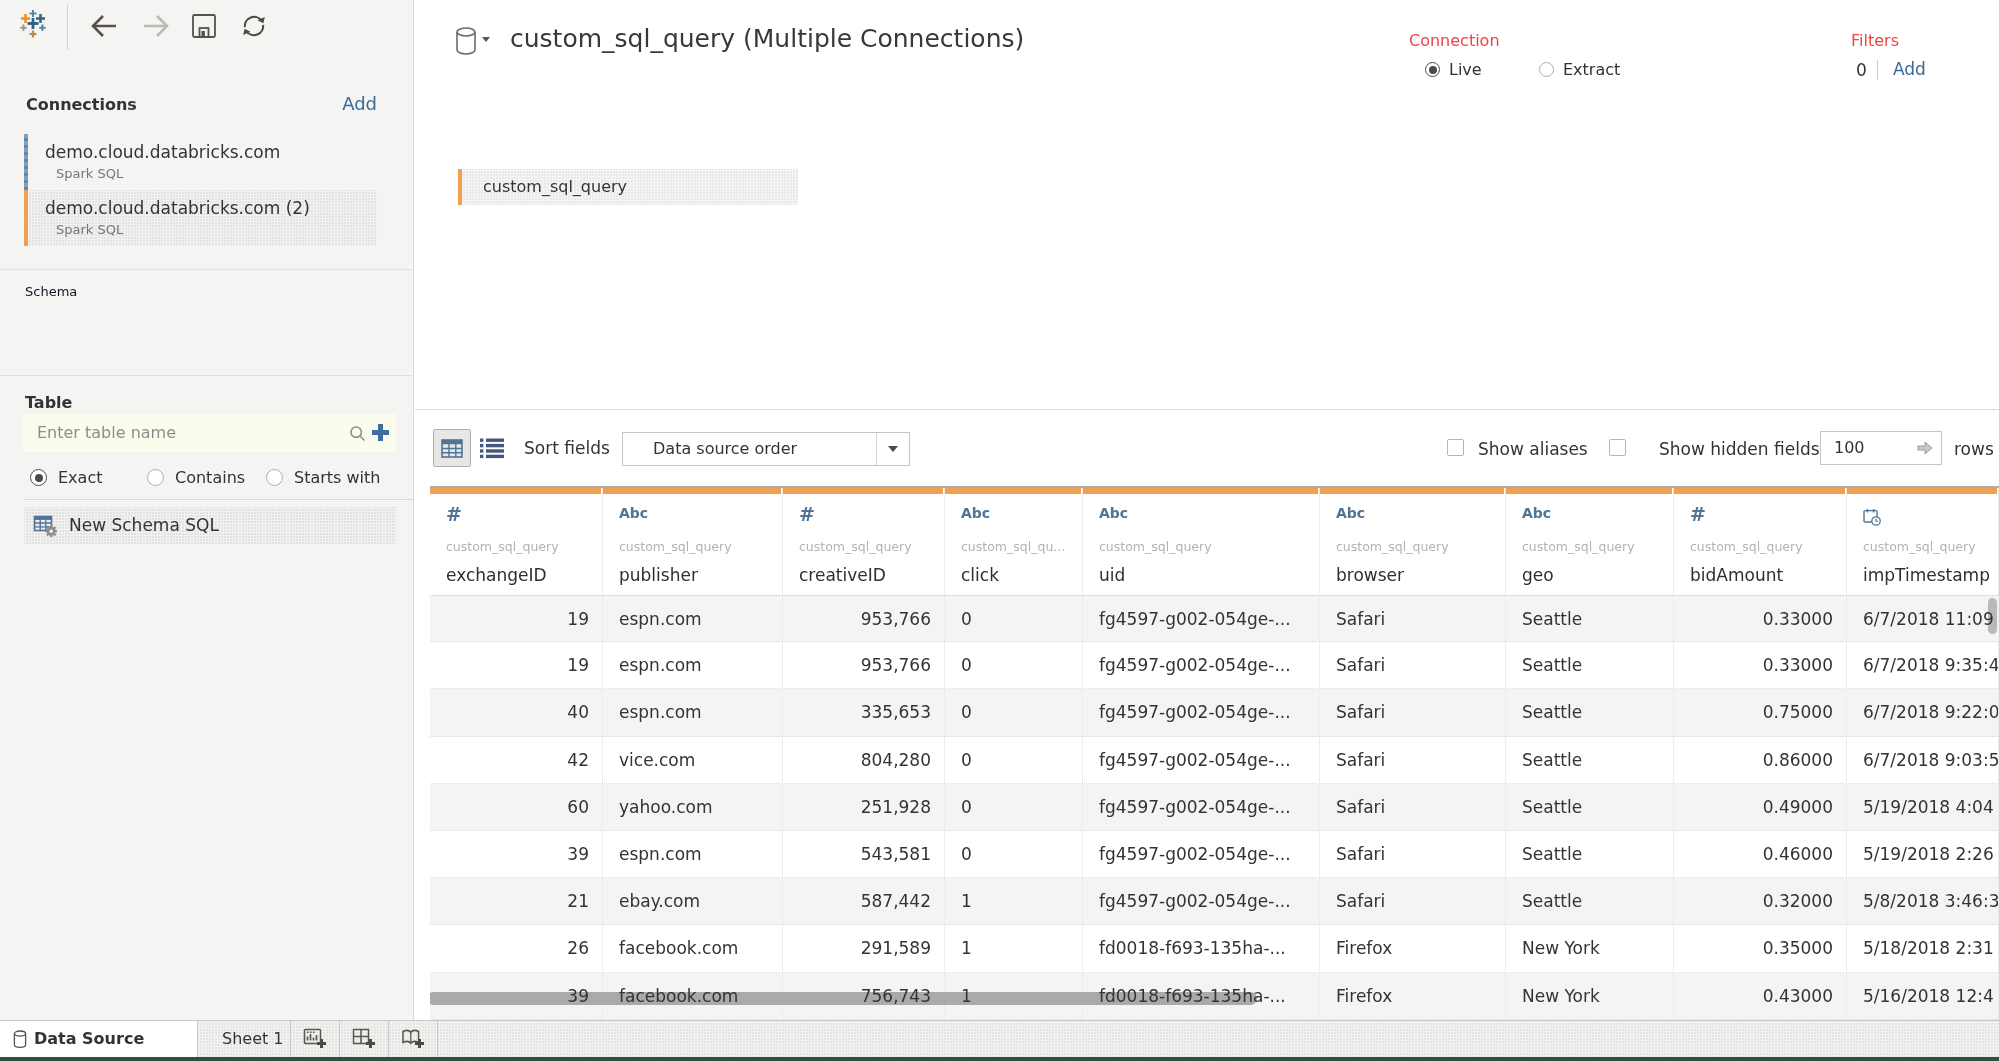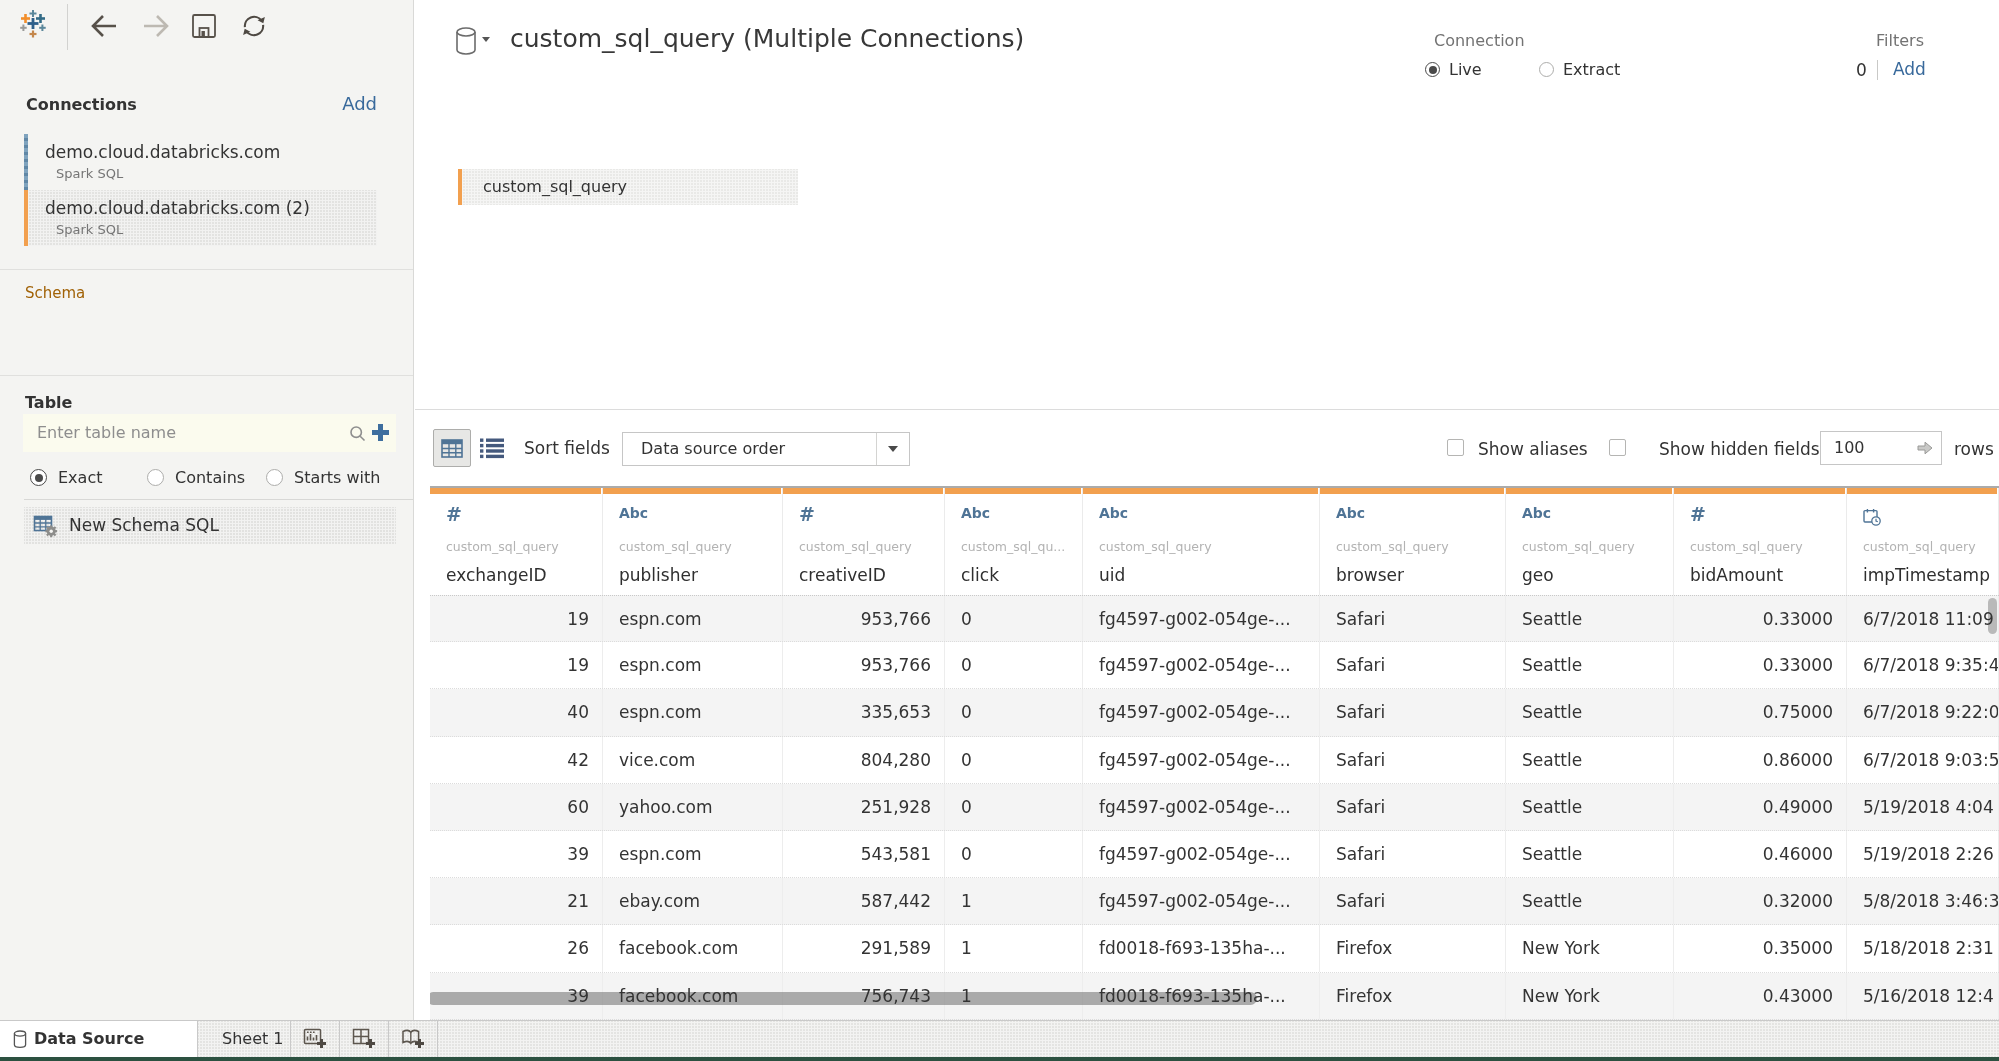--- a/index.html
+++ b/index.html
@@ -21,21 +21,21 @@
   .conn-item { position:absolute; left:24px; width:353px; height:56px;text-decoration:underline; }
   .conn-stripe { position:absolute; left:0; top:0; width:4px; height:100%; }
   .conn-stripe.blue { background:repeating-linear-gradient(to bottom,#7FA3BE 0 4px,#6087A6 4px 7px); }
   .conn-stripe.orange { background:#F2A04F; }
   .conn-item.selected { background-color:#E3E3E1; }
   .conn-name { position:absolute; left:21px; top:8px; font-size:17px; color:#333; white-space:nowrap; }
   .conn-sub  { position:absolute; left:32px; top:32px; font-size:13px; color:#757575; white-space:nowrap; }
 
   .sb-divider { position:absolute; left:0; width:413px; height:1px; background:#E0E0DE; }
 
-  .schema-label { position:absolute; left:25px; top:284px; font-size:15px; color:#a16207; }
+  .schema-label { position:absolute; left:25px; top:284px; font-size:13px; color:#0f172a; }
   .schema-select { position:absolute; left:24px; top:324px; width:352px; height:34px; background:#fff; border:1px solid #756F64; }
   .schema-value { position:absolute; left:13px; top:0; line-height:32px; font-size:16px; color:#333; }
   .schema-sep { position:absolute; right:31px; top:0; width:1px; height:32px; background:#C9C9C7; }
   .caret-down { width:0; height:0; border-left:5px solid transparent; border-right:5px solid transparent; border-top:6px solid #4A4A4A; }
   .schema-caret { position:absolute; right:10px; top:13px; }
 
   .table-label { position:absolute; left:25px; top:393px; font-size:16px; font-weight:bold; color:#333; }
   .table-search { position:absolute; left:23px; top:414px; width:373px; height:38px; background:#FBFBEE; }
   .table-search .placeholder { position:absolute; left:14px; top:0; line-height:38px; font-size:16px; color:#8E8E8E; }
   .search-mag { position:absolute; right:30px; top:11px; }
@@ -58,21 +58,21 @@
   .dots { background-image:radial-gradient(rgba(255,255,255,0.55) 1px, transparent 1.2px); background-size:3px 3px; }
 
   
   .canvas { position:absolute; left:415px; top:0; width:1647px; height:409px; background:#fff; }
   .title-row { position:absolute; left:40px; top:24px; height:36px; }
   .db-icon { position:absolute; left:0; top:2px; }
   .title-caret { position:absolute; left:27px; top:13px; width:0; height:0; border-left:4.5px solid transparent; border-right:4.5px solid transparent; border-top:5.5px solid #555; }
   .ds-title { position:absolute; left:55px; top:0; font-size:25px; color:#383838; white-space:nowrap; }
 
   .conn-block { position:absolute; left:994px; top:31px; }
-  .block-label { font-size:16px; color:#737373;margin-left:25px; }
+  .block-label { font-size:16px; color:#ef4444; }
   .conn-radios { position:absolute; left:0; top:28px; white-space:nowrap; }
   .conn-radio-opt { position:absolute; top:0; white-space:nowrap; }
   .conn-radio-opt .radio { margin-right:9px; width:15px; height:15px; }
   .conn-radio-opt:nth-child(1) { left:16px; } .conn-radio-opt:nth-child(2) { left:130px; }
 
   .filters-block { position:absolute; left:1436px; top:31px; }
   .filters-count { position:absolute; left:5px; top:29px; font-size:17px; color:#333; }
   .filters-sep { position:absolute; left:26px; top:29px; width:1px; height:20px; background:#C9C9C7; }
   .filters-add { position:absolute; left:42px; top:28px; font-size:17px; color:#38699B; cursor:pointer; }
 
@@ -81,21 +81,21 @@
   .chip-label { position:absolute; left:25px; top:0; line-height:36px; font-size:16px; color:#333; }
 
   .splitter { position:absolute; left:415px; top:409px; width:1584px; height:1px; background:#DCDCDC; }
 
   
   .grid-toolbar { position:absolute; left:415px; top:410px; width:1584px; height:76px; background:#fff; }
   .gt-gridbtn { position:absolute; left:18px; top:19px; width:38px; height:38px; background:#E7E7E5; border:1px solid #ADADAB; border-radius:2px; display:flex; align-items:center; justify-content:center; }
   .gt-listbtn { position:absolute; left:62px; top:25px; width:30px; height:26px; display:flex; align-items:center; justify-content:center; }
   .gt-sort-label { position:absolute; left:109px; top:28px; font-size:17px; color:#333; }
   .gt-dd { position:absolute; left:207px; top:22px; width:288px; height:34px; background:#fff; border:1px solid #C6C6C6; }
-  .gt-dd-value { position:absolute; left:18px; top:0; line-height:32px; font-size:16px; color:#333; }
+  .gt-dd-value { position:absolute; left:30px; top:0; line-height:32px; font-size:16px; color:#333; }
   .gt-dd-sep { position:absolute; right:32px; top:0; width:1px; height:32px; background:#D4D4D2; }
   .gt-dd-caret { position:absolute; right:11px; top:13px; }
   .checkbox { display:inline-block; width:17px; height:17px; background:#fff; border:1px solid #B5B5B3; border-radius:2px; vertical-align:middle; }
   .gt-cb1 { position:absolute; left:1032px; top:29px; }
   .gt-cb1-label { position:absolute; left:1063px; top:29px; font-size:17px; color:#333; }
   .gt-cb2 { position:absolute; left:1194px; top:29px; }
   .gt-cb2-label { position:absolute; left:1224px; top:29px; font-size:17px; color:#333;margin-left:20px; }
   .gt-num { position:absolute; left:1405px; top:21px; width:122px; height:34px; background:#fff; border:1px solid #C6C6C6;padding-left:28px; }
   .gt-num-value { position:absolute; left:13px; top:0; line-height:32px; font-size:16px; color:#333; }
   .gt-num-arrow { position:absolute; right:8px; top:9px; }

